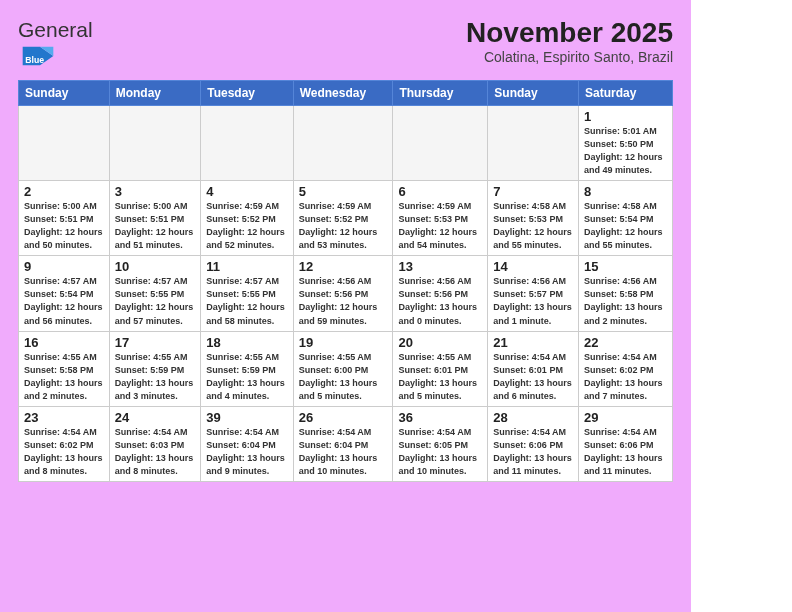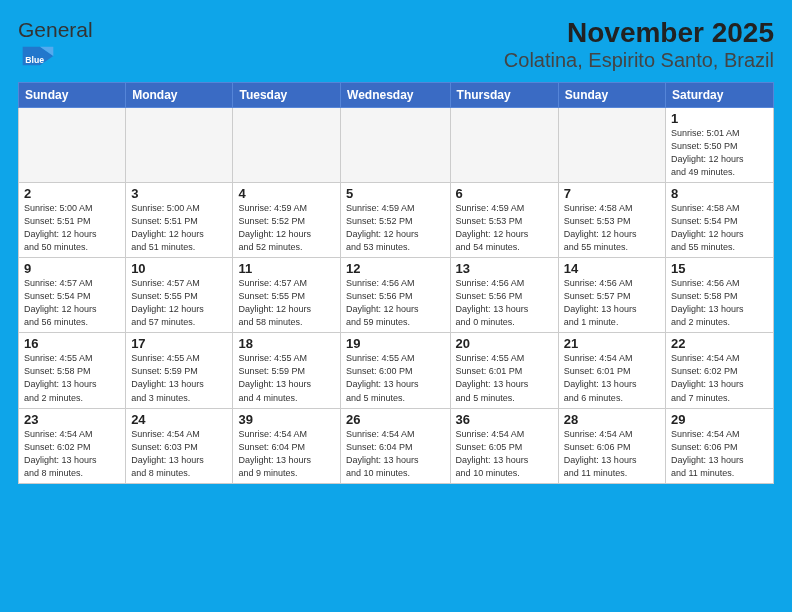--- a/index.html
+++ b/index.html
@@ -4,23 +4,23 @@
   <style>
     * { box-sizing: border-box; margin: 0; padding: 0; }
     body {
       font-family: Arial, sans-serif;
       background: #fff;
       width: 792px;
       height: 612px;
       overflow: hidden;
     }
     .page {
-      width: 792px;
+      width: 691px;
       min-height: 612px;
-      background: #0ea5e9;
+      background: #f0abfc;
       padding: 18px 18px 10px 18px;
     }
     .header {
       display: flex;
       justify-content: space-between;
       align-items: flex-start;
       margin-bottom: 10px;
     }
     .logo {
       display: flex;
@@ -35,21 +35,21 @@
     .title-block {
       text-align: right;
     }
     .month-title {
       font-size: 28px;
       font-weight: bold;
       color: #222;
       line-height: 1.1;
     }
     .subtitle {
-      font-size: 20px;
+      font-size: 14px;
       color: #444;
     }
     .calendar {
       width: 100%;
       border-collapse: collapse;
       border: 1px solid #ccc;
     }
     .calendar th {
       background: #3a6bc4;
       color: #fff;
@@ -76,20 +76,21 @@
       font-size: 13px;
       font-weight: bold;
       color: #222;
       display: block;
       margin-bottom: 1px;
     }
     .day-info {
       font-size: 9px;
       color: #333;
       line-height: 1.45;
+      font-weight: bold;
     }
   </style>
 </head>
 <body>
 
 <div class="page">
   <div class="header">
     <div class="logo">
       <div style="display:flex;flex-direction:column;align-items:flex-start">
         <span style="font-size:21px;color:#333;font-weight:normal;letter-spacing:0;">General</span>

